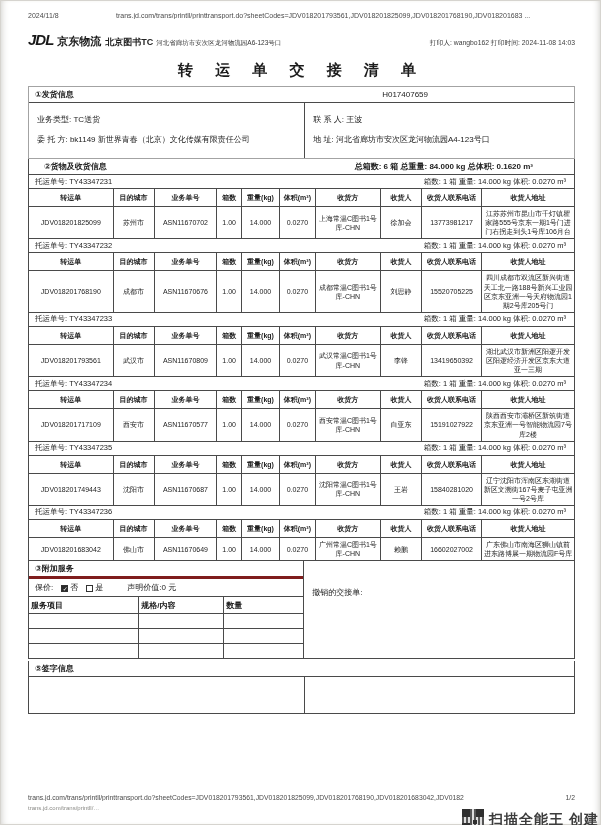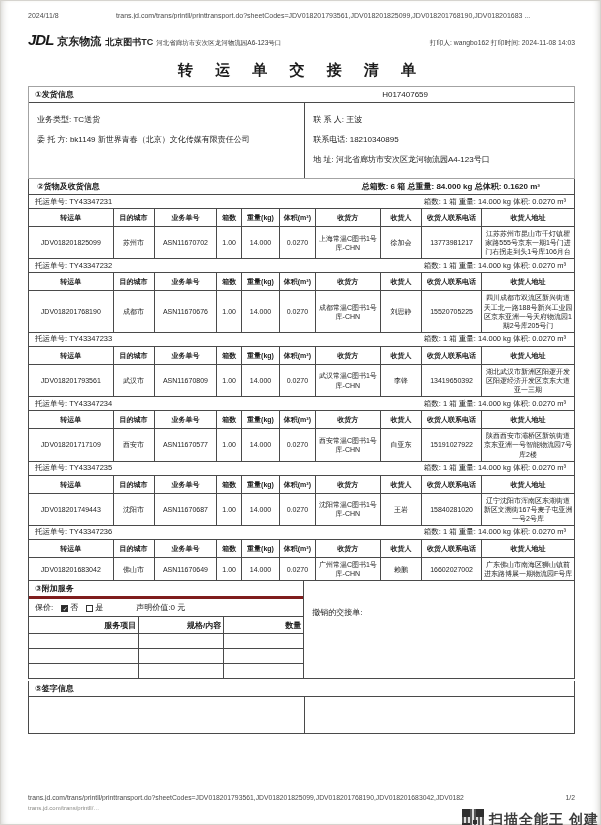--- a/index.html
+++ b/index.html
@@ -32,21 +32,21 @@
   .sec-head .code { font-weight:400; font-size:8px; margin-right:140px; }
 
   
   .shipper-body { display:flex; }
   .shipper-col { width:50.5%; padding:6px 8px 4px 8px; }
   .shipper-col + .shipper-col { border-left:1px solid #4a4a4a; width:49.5%; }
   .field { font-size:8px; margin:5px 0 9px 0; white-space:nowrap; }
   .field .lbl { color:#222; }
 
   
-  .goods-head { display:flex; justify-content:space-between; align-items:flex-start; border:1px solid #4a4a4a; border-top:none; padding:2px 8px; font-size:8px; }
+  .goods-head { display:flex; justify-content:space-between; align-items:flex-start; border:1px solid #4a4a4a; border-top:none; padding:2px 15px; font-size:8px; }
   .goods-head .h { font-weight:600; }
   .goods-head .totals { font-weight:600; margin-right:26px; }
 
   .group-bar { display:flex; justify-content:space-between; border:1px solid #4a4a4a; border-top:none; padding:1.5px 6px; font-size:7.5px; }
   .group-bar .bar-right { margin-right:2px; }
   table.goods-table { width:100%; border-collapse:collapse; table-layout:fixed; }
   table.goods-table th, table.goods-table td {
     border:1px solid #4a4a4a; font-size:7px; text-align:center; padding:2px 1px; line-height:1.3;
     word-break:break-all; overflow:hidden;
   }
@@ -56,23 +56,23 @@
 
   
   .svc-wrap { display:flex; border:1px solid #4a4a4a; border-top:none; }
   .svc-left { width:50.5%; border-right:1px solid #4a4a4a; }
   .svc-right { width:49.5%; }
   .svc-head { font-size:8px; font-weight:600; padding:2px 6px; border-bottom:3px solid #7f1d1d; }
   .insurance { display:flex; align-items:center; font-size:8px; padding:3px 6px; border-bottom:1px solid #4a4a4a; }
   .cbx { display:inline-block; width:7px; height:7px; border:1px solid #333; margin:0 2px 0 8px; position:relative; top:0.5px; }
   .cbx.checked { background:#2b2b2b; }
   .cbx.checked::after { content:"✓"; color:#fff; font-size:6px; position:absolute; top:-1px; left:0.5px; }
-  .declared { margin-left:33px; }
+  .declared { margin-left:24px; }
   table.svc-table { width:100%; border-collapse:collapse; table-layout:fixed; }
-  table.svc-table th, table.svc-table td { border:1px solid #4a4a4a; font-size:8px; text-align:right; padding:2.5px 2px; }
+  table.svc-table th, table.svc-table td { border:1px solid #4a4a4a; font-size:8px; text-align:left; padding:2.5px 2px; }
   table.svc-table th { font-weight:600; }
   table.svc-table tr:first-child th { border-top:none; }
   table.svc-table th:first-child, table.svc-table td:first-child { border-left:none; }
   table.svc-table th:last-child, table.svc-table td:last-child { border-right:none; }
   table.svc-table tr:last-child td { border-bottom:none; }
   .remark-body { padding:26px 8px 4px 8px; font-size:8px; line-height:1.6; }
 
   
   .sign-box { border:1px solid #4a4a4a; border-top:none; margin-top:2px; }
   .sign-head { font-size:8px; font-weight:600; padding:2px 6px; border-bottom:1px solid #4a4a4a; }
@@ -124,21 +124,20 @@
         <span>①发货信息</span>
         <span class="code">H017407659</span>
       </div>
       <div class="shipper-body">
         <div class="shipper-col">
           <div class="field"><span class="lbl">业务类型:</span> <span>TC送货</span></div>
           <div class="field"><span class="lbl">委 托 方:</span> <span>bk1149 新世界青春（北京）文化传媒有限责任公司</span></div>
         </div>
         <div class="shipper-col">
           <div class="field"><span class="lbl">联 系 人:</span> <span>王波</span></div>
-          <div class="field"><span class="lbl">联系电话:</span> <span>18210340895</span></div>
           <div class="field"><span class="lbl">地 址:</span> <span>河北省廊坊市安次区龙河物流园A4-123号口</span></div>
         </div>
       </div>
     </div>
 
     <div class="goods-head">
       <span class="h">②货物及收货信息</span>
       <span class="totals">总箱数: 6 箱   总重量: 84.000 kg   总体积: 0.1620 m³</span>
     </div>
 

